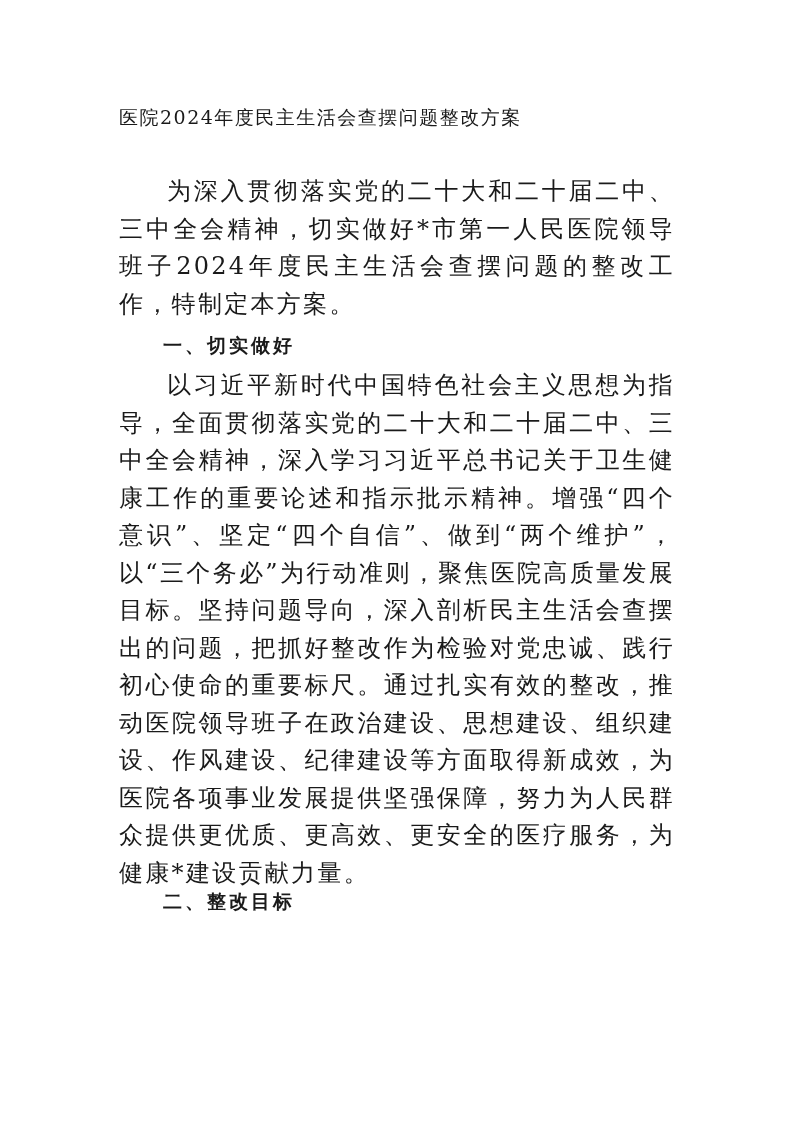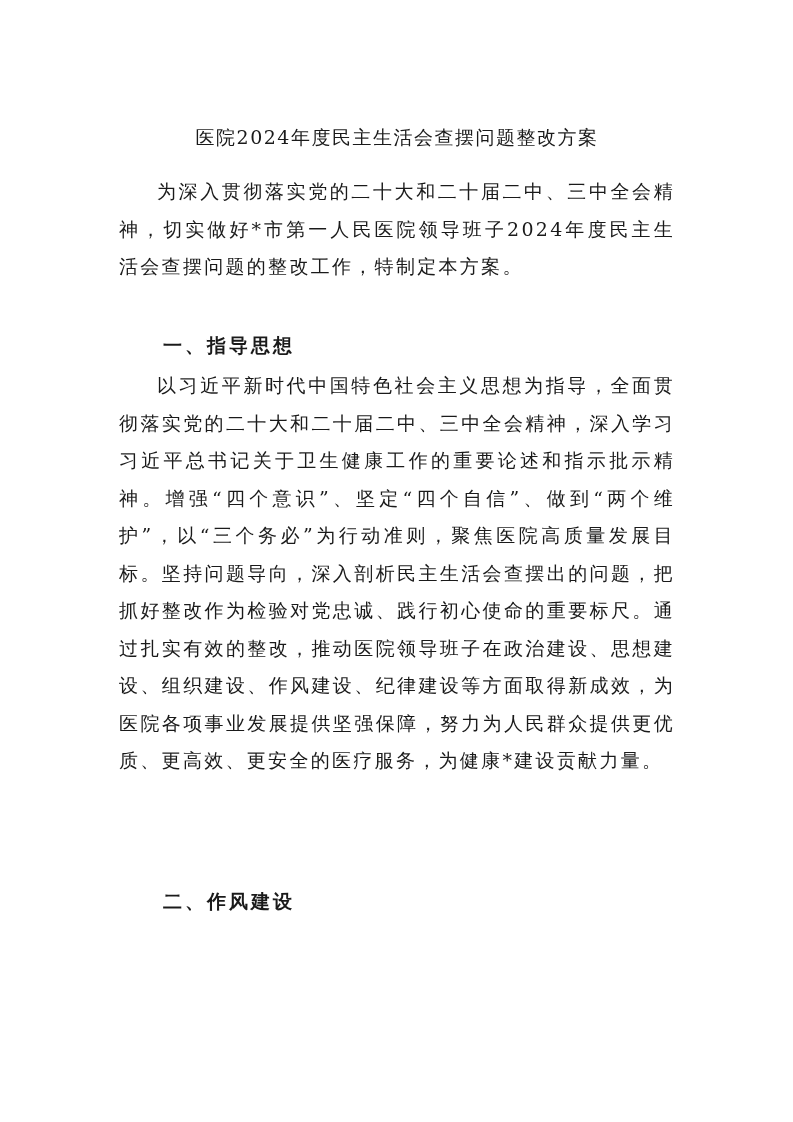--- a/index.html
+++ b/index.html
@@ -19,31 +19,29 @@
       position: absolute;
       left: 119px;
       top: 0;
       width: 556px;
     }
     .title {
       position: absolute;
       top: 103px;
       left: 0;
       width: 556px;
-      text-align: center;
       font-size: 19px;
       letter-spacing: 1.5px;
       line-height: 28px;
-      margin-top: 20px;
     }
     .para {
       position: absolute;
       left: 0;
       width: 556px;
-      font-size: 19px;
+      font-size: 24px;
       line-height: 37.5px;
       letter-spacing: 2.3px;
       text-align: justify;
       text-indent: 2em;
       margin: 0;
     }
     .heading {
       position: absolute;
       left: 44px;
       font-size: 19px;
@@ -56,16 +54,16 @@
     #h1 { top: 331px; }
     #body1 { top: 367px; }
     #h2 { top: 887px; }
   </style>
 </head>
 <body>
 
 <div class="page">
   <div class="title" id="title">医院2024年度民主生活会查摆问题整改方案</div>
   <p class="para" id="intro">为深入贯彻落实党的二十大和二十届二中、三中全会精神，切实做好*市第一人民医院领导班子2024年度民主生活会查摆问题的整改工作，特制定本方案。</p>
-  <h2 class="heading" id="h1">一、指导思想</h2>
+  <h2 class="heading" id="h1">一、切实做好</h2>
   <p class="para" id="body1">以习近平新时代中国特色社会主义思想为指导，全面贯彻落实党的二十大和二十届二中、三中全会精神，深入学习习近平总书记关于卫生健康工作的重要论述和指示批示精神。增强“四个意识”、坚定“四个自信”、做到“两个维护”，以“三个务必”为行动准则，聚焦医院高质量发展目标。坚持问题导向，深入剖析民主生活会查摆出的问题，把抓好整改作为检验对党忠诚、践行初心使命的重要标尺。通过扎实有效的整改，推动医院领导班子在政治建设、思想建设、组织建设、作风建设、纪律建设等方面取得新成效，为医院各项事业发展提供坚强保障，努力为人民群众提供更优质、更高效、更安全的医疗服务，为健康*建设贡献力量。</p>
-  <h2 class="heading" id="h2">二、作风建设</h2>
+  <h2 class="heading" id="h2">二、整改目标</h2>
 </div>
 
 </body></html>

